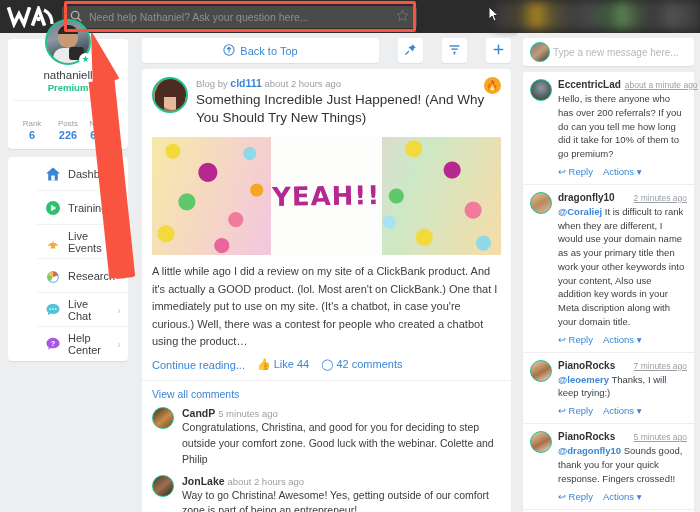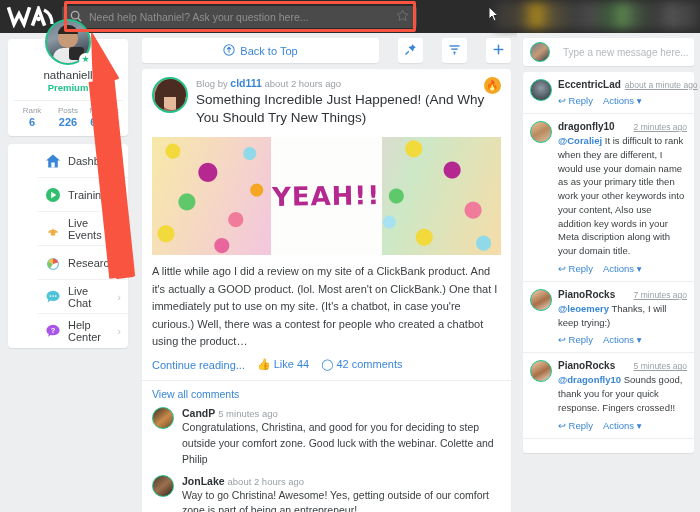--- a/index.html
+++ b/index.html
@@ -55,21 +55,21 @@
     overflow: hidden; background: #7a8896; position: relative;
   }
   .avatar .ph { position: absolute; inset: 0; }
   .badge-star {
     position: absolute; right: -1px; bottom: -1px; width: 13px; height: 13px;
     border-radius: 50%; background: #fff; display: flex; align-items: center;
     justify-content: center; font-size: 9px; color: #1fc38a; line-height: 1;
   }
   .uname { font-size: 11.5px; color: #3c4043; margin-top: 2px; }
   .utier { font-size: 9.5px; color: #1fc38a; font-weight: bold; margin-top: 1px; }
-  .stats { display: flex; border-top: 1px solid #eceef0; margin-top: 7px; padding-top: 5px; }
+  .stats { display: flex; border-top: 1px solid #eceef0; margin-top: 7px; padding-top: 18px; }
   .stat { flex: 1; }
   .stat-label { font-size: 8px; color: #9aa0a6; }
   .stat-value { font-size: 11px; color: #3a86d6; font-weight: bold; margin-top: 1px; }
 
   .navlist { overflow: hidden; }
   .navitem {
     display: flex; align-items: center; height: 34px; padding: 0 7px;
     border-bottom: 1px solid #f1f2f4; gap: 7px; cursor: pointer;
   }
   .navitem:last-child { border-bottom: none; }
@@ -121,21 +121,21 @@
   .cm { display: flex; gap: 8px; margin-top: 7px; }
   .cav { width: 22px; height: 22px; border-radius: 50%; border: 1.5px solid #1fc38a; flex: 0 0 22px; overflow:hidden; position: relative; }
   .cm-body { flex: 1; }
   .cm-head { font-size: 10.5px; }
   .cm-head b { color: #2f3337; }
   .cm-head i { color: #9aa0a6; font-style: normal; font-size: 9.5px; }
   .cm-text { font-size: 10.5px; line-height: 1.5; color: #3c4043; margin-top: 1px; }
 
   
   .rightbar { position: absolute; right: 0; top: 33px; width: 183px; bottom: 0; background: #eceef0; padding: 5px 6px 0; overflow: hidden; }
-  .newmsg { background: #fff; border-radius: 3px; display: flex; align-items: center; gap: 13px; padding: 4px 7px; box-shadow: 0 1px 1px rgba(0,0,0,.07); }
+  .newmsg { background: #fff; border-radius: 3px; display: flex; align-items: center; gap: 3px; padding: 4px 7px; box-shadow: 0 1px 1px rgba(0,0,0,.07); }
   .newmsg input { flex: 1; border: none; outline: none; font-size: 10px; color: #9aa0a6; font-family: "Liberation Sans", sans-serif; background: transparent; }
   .newmsg input::placeholder { color: #b4b8bd; }
   .chat { background: #fff; border-radius: 3px; margin-top: 6px; box-shadow: 0 1px 1px rgba(0,0,0,.07); }
   .chatitem { display: flex; gap: 6px; padding: 7px; border-bottom: 1px solid #eceef0; }
   .chatitem:last-child { border-bottom: none; }
   .ch-body { flex: 1; min-width: 0; }
   .ch-head { display: flex; justify-content: space-between; align-items: baseline; gap: 4px; }
   .ch-name { font-size: 10px; font-weight: bold; color: #2f3337; }
   .ch-time { font-size: 8.5px; color: #9aa0a6; text-decoration: underline; white-space: nowrap; }
   .ch-text { font-size: 9.5px; line-height: 1.45; color: #3c4043; margin-top: 2px; word-wrap: break-word; }
@@ -424,20 +424,24 @@
 
   <div class="chat">
 
     <div class="chatitem">
       <div class="cav" style="width:22px;height:22px;flex:0 0 22px;background:radial-gradient(circle at 50% 40%,#8e9ba4,#2c3238)"></div>
       <div class="ch-body">
         <div class="ch-head">
           <span class="ch-name">EccentricLad</span>
           <span class="ch-time">about a minute ago</span>
         </div>
+        <div class="ch-text">
+          <span class="mention"></span>
+          <span>Hello, is there anyone who has over 200 referrals? If you do can you tell me how long did it take for 10% of them to go premium?</span>
+        </div>
         <div class="ch-actions">
           <span>↩ <span>Reply</span></span>
           <span><span>Actions</span> ▾</span>
         </div>
       </div>
     </div>
 
     <div class="chatitem">
       <div class="cav" style="width:22px;height:22px;flex:0 0 22px;background:linear-gradient(150deg,#e8c79a,#b98a5e 50%,#d9c0a8)"></div>
       <div class="ch-body">

